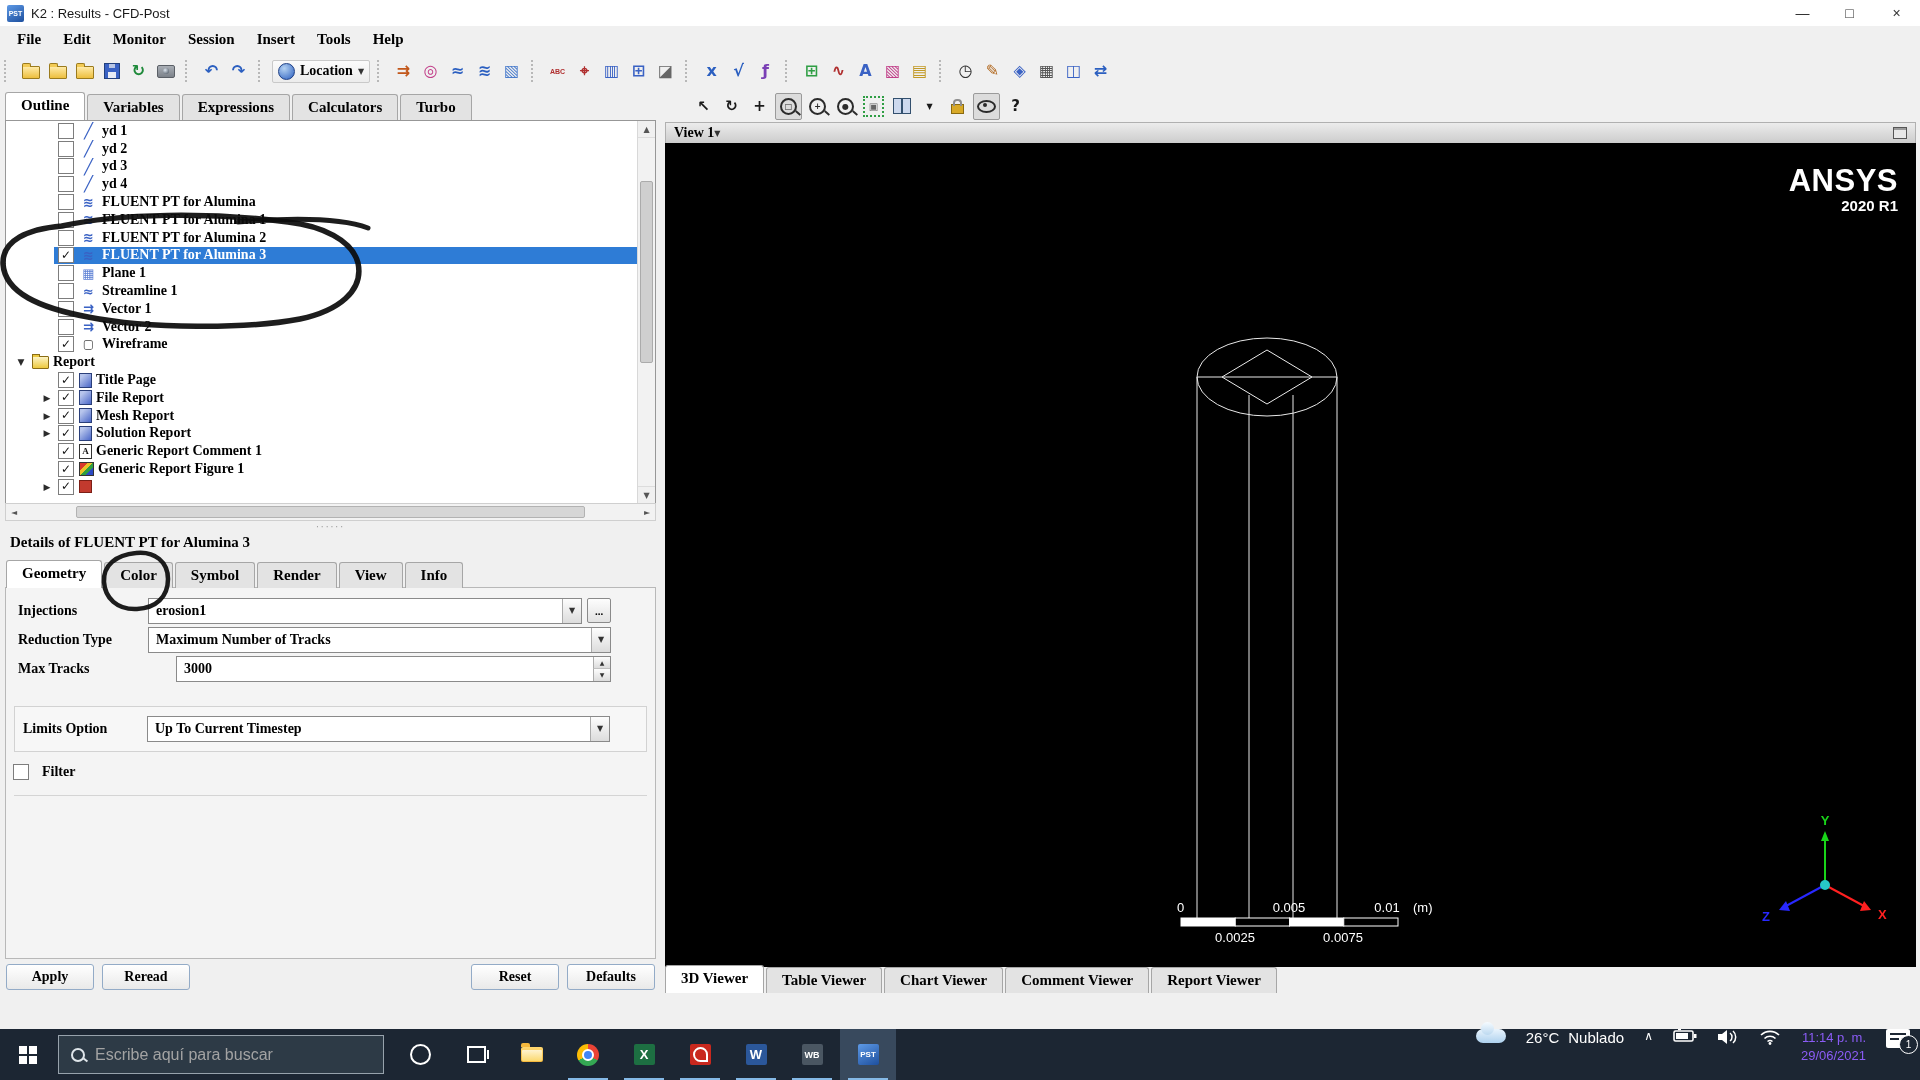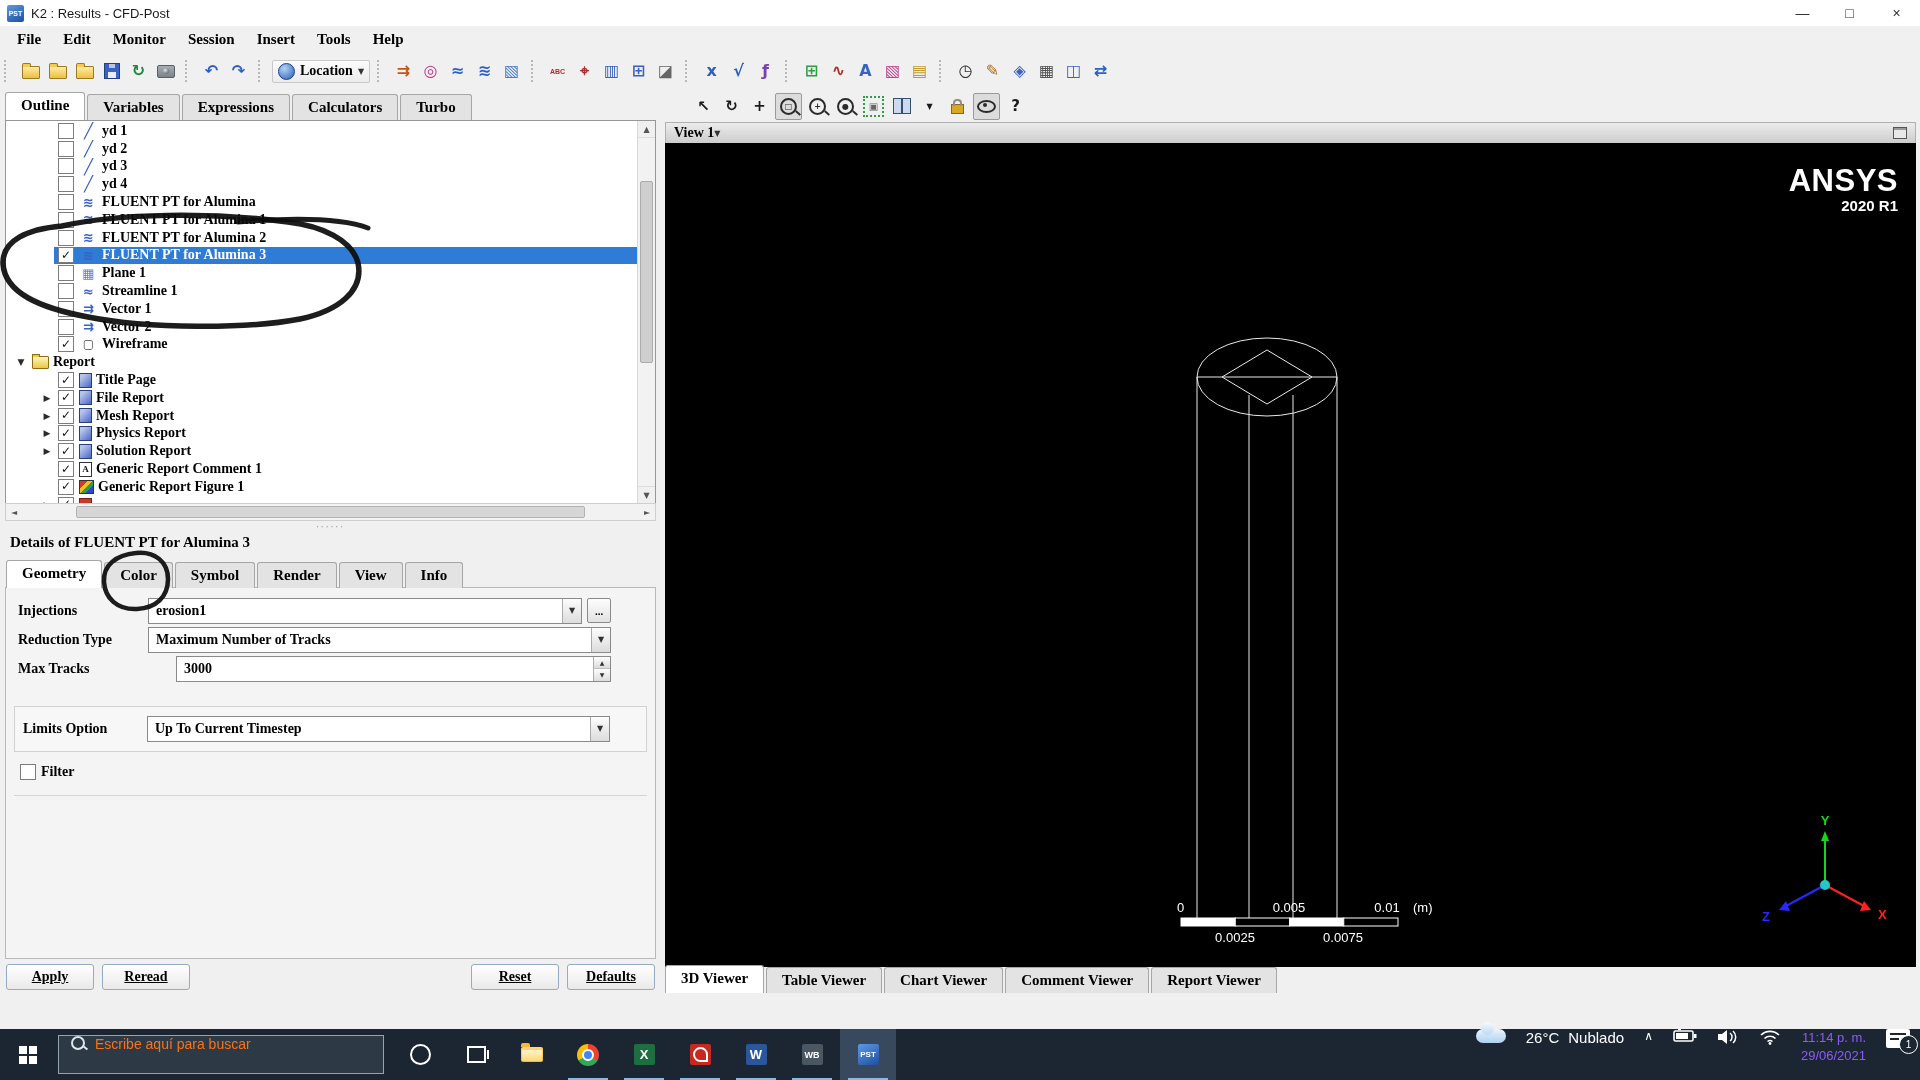--- a/index.html
+++ b/index.html
@@ -111,26 +111,26 @@
                font-size:8px;color:#333;font-family:"DejaVu Sans",sans-serif;flex:none;}
   .spin-btns{width:17px;height:100%;margin-left:auto;display:flex;flex-direction:column;flex:none;}
   .spin-btns span{flex:1;display:flex;align-items:center;justify-content:center;font-size:6px;color:#333;
                   background:linear-gradient(#fdfdfd,#dcdcdc);border-left:1px solid #ababab;
                   font-family:"DejaVu Sans",sans-serif;}
   .spin-btns span:first-child{border-bottom:1px solid #c0c0c0;}
   .more-btn{width:22px;height:23px;margin-left:5px;border:1px solid #8a8a8a;border-radius:2px;flex:none;
             background:linear-gradient(#fdfdfd,#e2e2e2);display:flex;align-items:center;justify-content:center;
             font:bold 11px "Liberation Serif",serif;}
   .group-box{position:absolute;left:8px;right:8px;border:1px solid #d2d2d2;background:#f7f7f7;}
-  .checkbox-row{position:absolute;left:14px;display:flex;align-items:center;}
+  .checkbox-row{position:absolute;left:7px;display:flex;align-items:center;gap:8px;}
   .divider{position:absolute;left:8px;right:8px;border-top:1px solid #d4d4d4;}
   .action-buttons{position:absolute;left:6px;right:6px;top:874px;height:26px;display:flex;gap:8px;align-items:center;}
   .btn{height:24px;min-width:62px;padding:0 12px;border:1px solid #93abc7;border-radius:3px;
        background:linear-gradient(#ffffff,#e9e9e9);font:bold 14px "Liberation Serif",serif;color:#000;
-       display:flex;align-items:center;justify-content:center;text-decoration:underline;}
+       display:flex;align-items:center;justify-content:center;}
   .btn-spacer{flex:1;}
   
   .viewer{position:absolute;top:90px;left:661px;right:0;bottom:51px;background:#f0f0f0;}
   .viewer-toolbar{position:absolute;top:2px;left:30px;height:28px;display:flex;align-items:center;gap:3px;}
   .vt-btn{width:25px;height:25px;display:flex;align-items:center;justify-content:center;border-radius:2px;
           position:relative;font-family:"DejaVu Sans",sans-serif;}
   .vt-btn.pressed{background:#dcdcdc;border:1px solid #9a9a9a;}
   .vt-glyph{font:bold 15px "DejaVu Sans",sans-serif;color:#1a1a1a;}
   .mag{position:relative;width:13px;height:13px;border:2px solid #2b2b2b;border-radius:50%;display:flex;
        align-items:center;justify-content:center;font:bold 8px "DejaVu Sans",sans-serif;color:#2b2b2b;}
@@ -159,21 +159,21 @@
   .viewer-tabs{position:absolute;left:4px;top:877px;height:26px;display:flex;align-items:flex-end;}
   
   .taskbar{position:absolute;bottom:0;left:0;right:0;height:51px;background:#1c2633;display:flex;
            align-items:stretch;font-family:"Liberation Sans",sans-serif;color:#eaeef2;}
   .tb-cell{width:56px;display:flex;align-items:center;justify-content:center;position:relative;}
   .tb-cell.running::after{content:"";position:absolute;bottom:0;left:8px;right:8px;height:2px;background:#85b9e6;}
   .tb-cell.activeapp{background:rgba(140,180,220,0.25);}
   .win-logo{display:grid;grid-template-columns:8px 8px;grid-template-rows:8px 8px;gap:2px;}
   .win-logo span{background:#fff;}
   .search-box{width:300px;margin:6px 8px 6px 2px;background:#2d3a46;border:1px solid #97a2ac;display:flex;
-              gap:10px;padding:0 12px;color:#f97316;font-size:14px;}
+              align-items:center;gap:10px;padding:0 12px;color:#a3a3a3;font-size:16px;}
   .mag-white{position:relative;width:10px;height:10px;border:2px solid #dfe5ea;border-radius:50%;flex:none;}
   .mag-white::after{content:"";position:absolute;width:5px;height:2px;background:#dfe5ea;right:-5px;bottom:-1px;transform:rotate(40deg);}
   .cortana-ic{width:17px;height:17px;border:2.5px solid #fff;border-radius:50%;}
   .taskview-ic{position:relative;width:15px;height:13px;border:2px solid #fff;}
   .taskview-ic::after{content:"";position:absolute;right:-5px;top:2px;width:2px;height:9px;background:#fff;}
   .explorer-ic{position:relative;width:22px;height:15px;background:linear-gradient(#ffd871,#f5b83d);
                border-radius:2px;}
   .explorer-ic::before{content:"";position:absolute;top:-4px;left:0;width:9px;height:4px;background:#f5b83d;border-radius:2px 2px 0 0;}
   .explorer-ic::after{content:"";position:absolute;left:1px;top:3px;right:1px;bottom:1px;background:linear-gradient(#fff3cf,#fbd96f);border-radius:1px;}
   .chrome-ic{position:relative;width:22px;height:22px;border-radius:50%;
@@ -519,29 +519,20 @@
               <span class="tico tico-report"></span>
               <span class="tlabel">Mesh Report</span>
             </span>
           </div>
           <div class="tree-row">
             <span class="tspace1"></span>
             <span class="exp right"></span>
             <span class="row-body">
               <span class="cb checked"></span>
               <span class="tico tico-report"></span>
-              <span class="tlabel">Physics Report</span>
-            </span>
-          </div>
-          <div class="tree-row">
-            <span class="tspace1"></span>
-            <span class="exp right"></span>
-            <span class="row-body">
-              <span class="cb checked"></span>
-              <span class="tico tico-report"></span>
               <span class="tlabel">Solution Report</span>
             </span>
           </div>
           <div class="tree-row">
             <span class="tspace1"></span>
             <span class="exp"></span>
             <span class="row-body">
               <span class="cb checked"></span>
               <span class="tico tico-comment">A</span>
               <span class="tlabel">Generic Report Comment 1</span>

